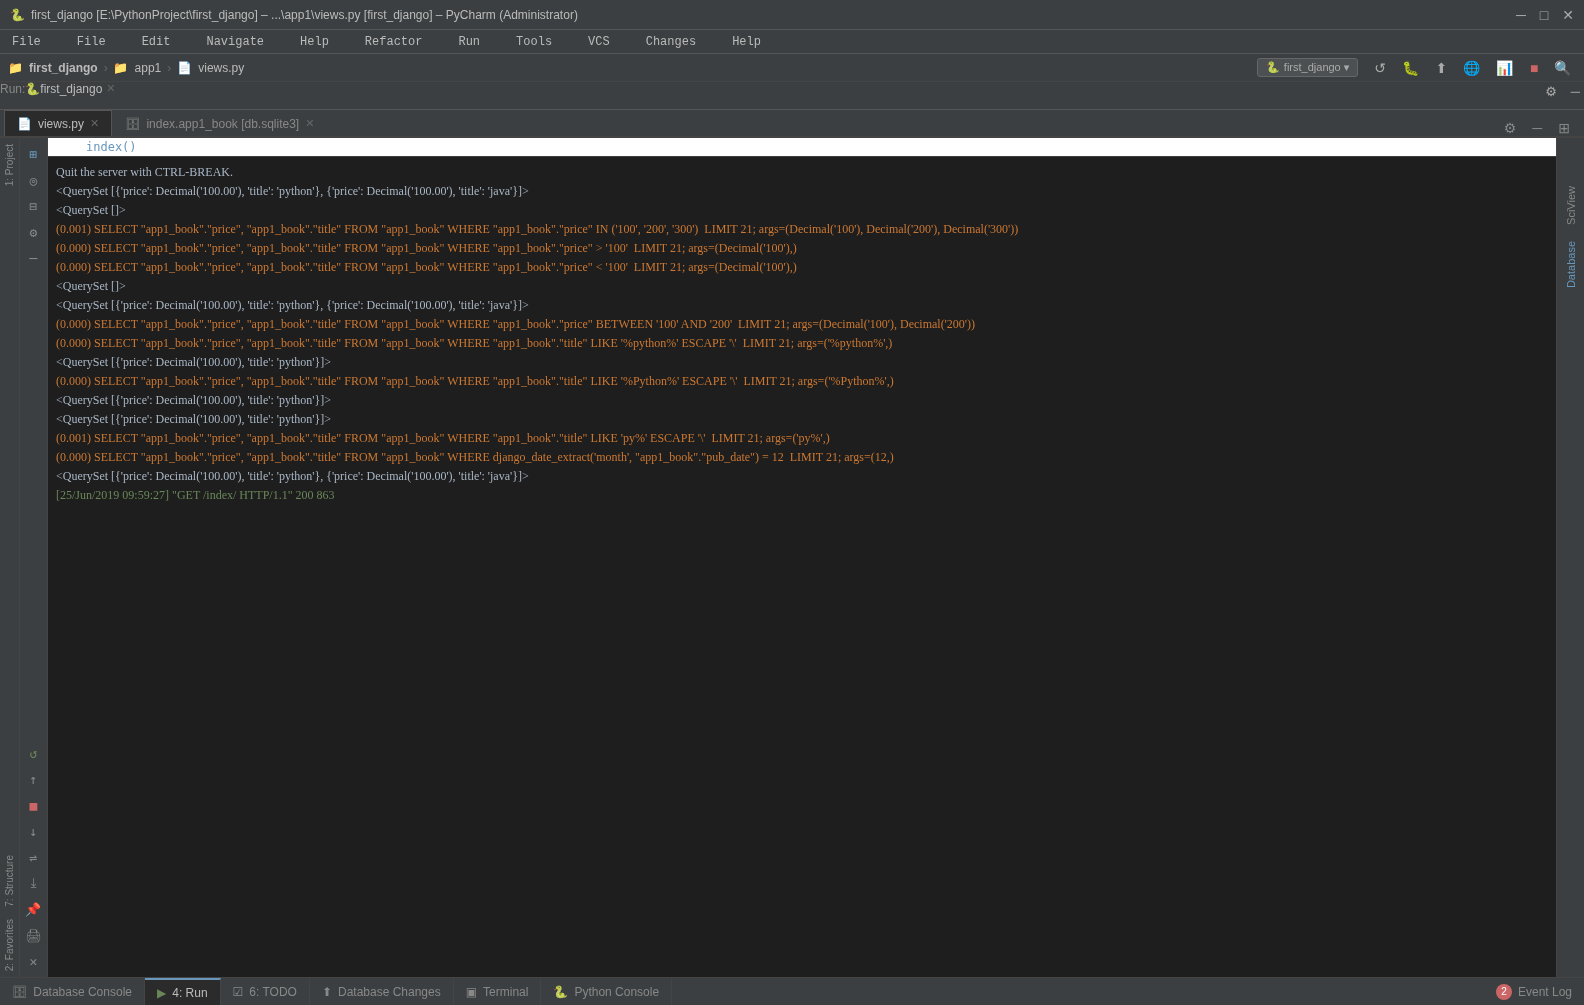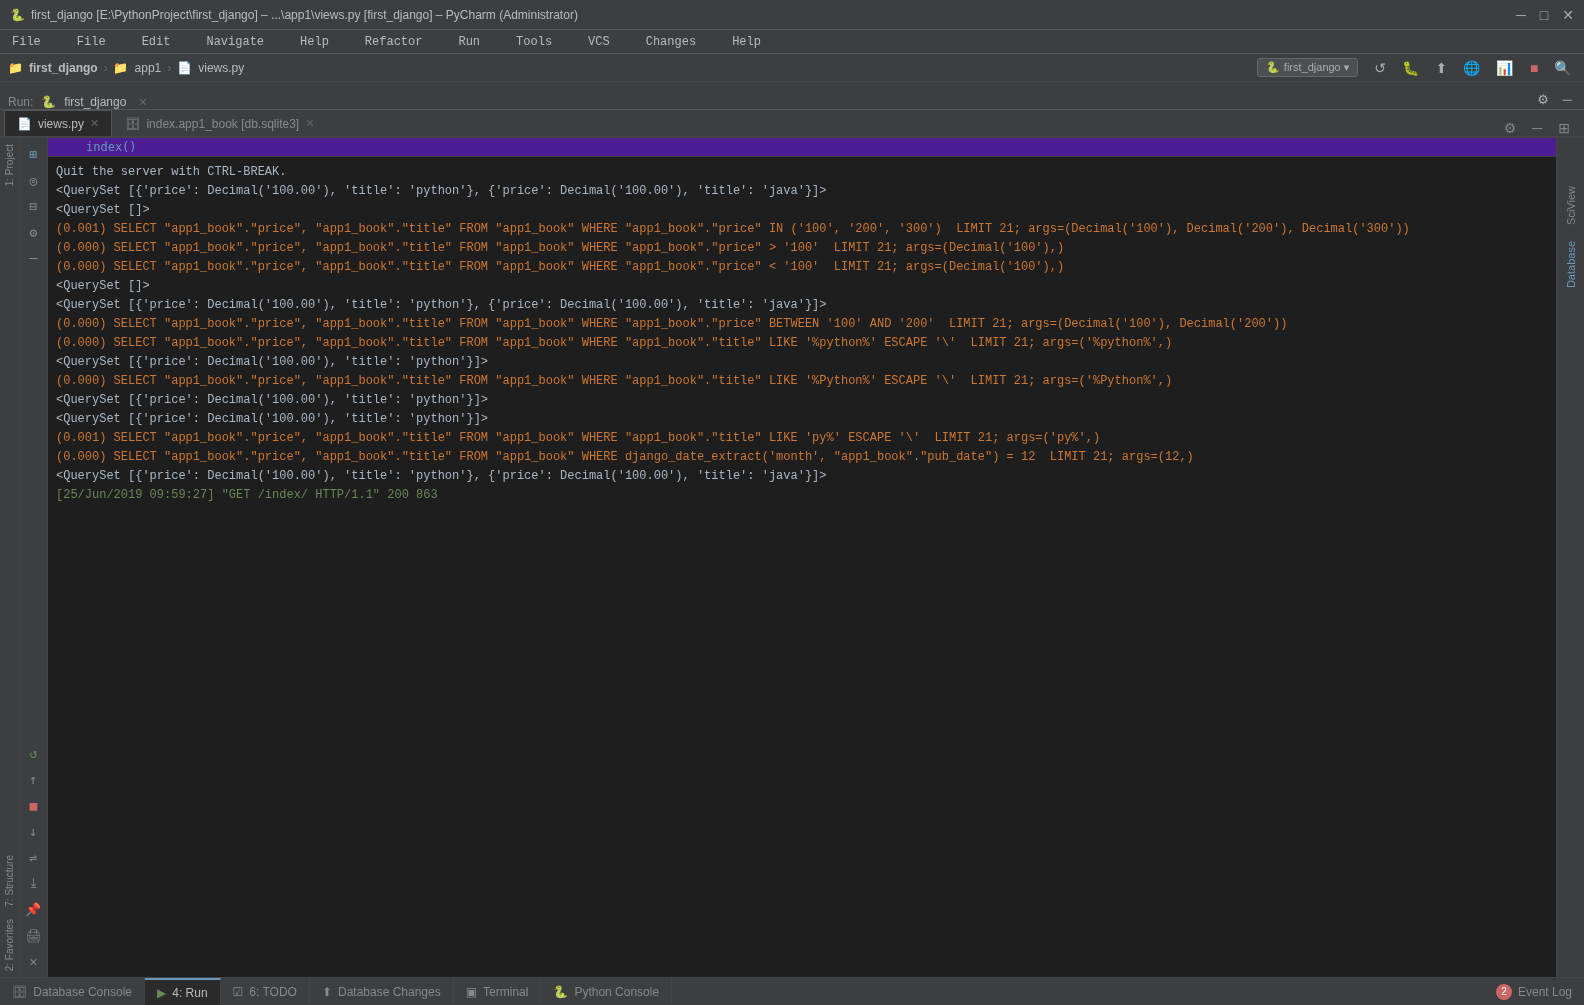--- a/index.html
+++ b/index.html
@@ -71,27 +71,27 @@
       font-family: 'Segoe UI', sans-serif;
       font-size: 12px;
       color: #bbbbbb;
       border-bottom: 1px solid #444;
     }
 
     #run-config-bar {
       background: #3c3f41;
       height: 28px;
       display: flex;
-      align-items: flex-end;
-      padding: 0 8px;
+      align-items: flex-start;
+      padding: 0 0;
       font-family: 'Segoe UI', sans-serif;
       font-size: 12px;
       color: #bbbbbb;
       border-bottom: 1px solid #555;
-      gap: 8px;
+      gap: 0;
     }
 
     
     #top-right-toolbar {
       margin-left: auto;
       display: flex;
       align-items: center;
       gap: 8px;
     }
     .toolbar-btn {
@@ -208,21 +208,21 @@
       cursor: pointer;
       align-self: center;
     }
 
     
     #run-output {
       flex: 1;
       overflow-y: auto;
       padding: 6px 8px;
       background: #1e1e1e;
-      font-family: Liberation Mono, monospace;
+      font-family: Liberation Serif, serif;
       font-size: 12px;
       line-height: 1.5;
     }
 
     
     #bottom-tabs {
       background: #3c3f41;
       height: 28px;
       display: flex;
       align-items: center;
@@ -291,21 +291,21 @@
       white-space: nowrap;
     }
 
     
     #run-output::-webkit-scrollbar { width: 8px; }
     #run-output::-webkit-scrollbar-track { background: #2b2b2b; }
     #run-output::-webkit-scrollbar-thumb { background: #4c5052; }
 
     
     #run-header {
-      background: #4c1d95;
+      background: #ffffff;
       padding: 2px 8px 2px 38px;
       font-family: 'Consolas', monospace;
       font-size: 12px;
       color: #6897bb;
       border-bottom: 1px solid #3c3f41;
     }
 
     
     #tab-right-actions {
       display: flex;

